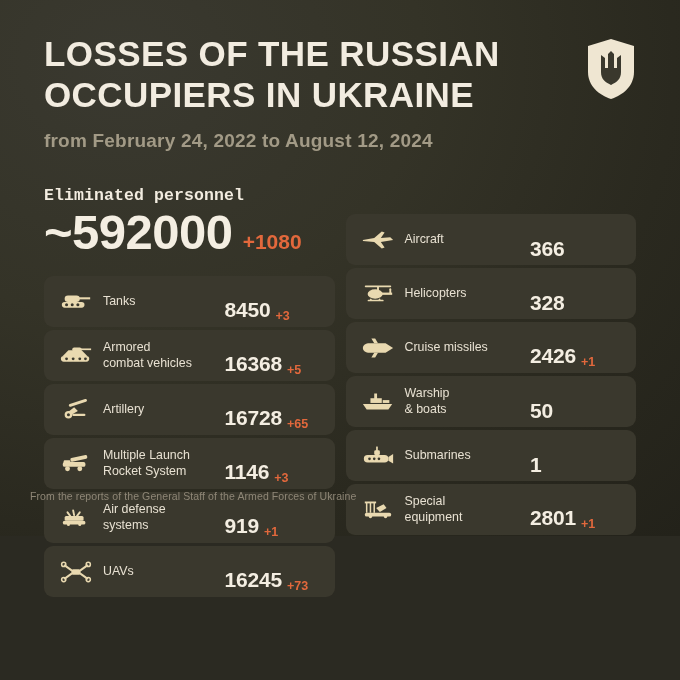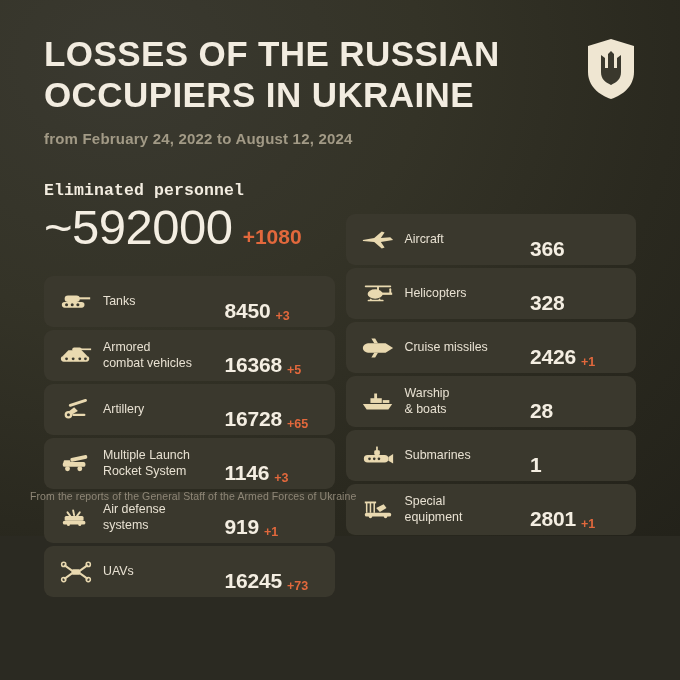--- a/index.html
+++ b/index.html
@@ -33,21 +33,21 @@
     color: #f2ece0;
     font-size: 35px;
     line-height: 1.17;
     letter-spacing: 0.4px;
     font-weight: bold;
     text-transform: uppercase;
   }
   .subtitle {
     margin-top: 14px;
     color: #a29a86;
-    font-size: 15px;
+    font-size: 19px;
     font-weight: bold;
     letter-spacing: 0.2px;
   }
   .emblem {
     margin-top: 4px;
     width: 50px;
     height: 62px;
     flex: 0 0 auto;
   }
   .personnel {
@@ -61,21 +61,21 @@
     font-family: Liberation Mono, monospace;
   }
   .personnel-row {
     margin-top: 2px;
     display: flex;
     align-items: baseline;
   }
   .personnel-value {
     color: #f4eee2;
     font-size: 49px;
-    font-weight: normal;
+    font-weight: bold;
     letter-spacing: -0.5px;
     line-height: 1.05;
   }
   .personnel-delta {
     color: #e2683c;
     font-size: 21px;
     font-weight: bold;
     margin-left: 10px;
   }
   .columns {
@@ -123,21 +123,21 @@
   .row .dlt {
     color: #e2683c;
     font-size: 12.5px;
     font-weight: bold;
     margin-left: 5px;
     align-self: flex-start;
     margin-top: 11px;
   }
   .valwrap {
     display: flex;
-    align-items: flex-end;
+    align-items: flex-start;
     min-width: 96px;
     justify-content: flex-start;
     margin-top: 18px;
   }
   .col.right .valwrap { min-width: 92px; }
   .footer {
     position: absolute;
     left: 30px;
     bottom: 34px;
     color: #8e8676;
@@ -341,21 +341,21 @@
           <svg viewBox="0 0 36 22" width="34" height="22">
             <path d="M2 13 H33 L29 19 H6 Z" fill="#e9d9b0"></path>
             <rect x="10" y="7" width="12" height="5" fill="#e9d9b0"></rect>
             <rect x="14" y="2" width="3" height="6" fill="#e9d9b0"></rect>
             <rect x="23" y="9" width="7" height="3" fill="#e9d9b0"></rect>
           </svg>
         </span>
         <span class="lbl">Warship
 &amp; boats</span>
         <span class="valwrap">
-          <span class="val">28</span>
+          <span class="val">50</span>
           <span class="dlt"></span>
         </span>
       </div>
 
       <div class="row">
         <span class="ico">
           <svg viewBox="0 0 36 22" width="34" height="22">
             <rect x="3" y="10" width="26" height="8" rx="4" fill="#e9d9b0"></rect>
             <rect x="14" y="5" width="6" height="5" rx="1.5" fill="#e9d9b0"></rect>
             <rect x="16" y="1" width="1.8" height="5" fill="#e9d9b0"></rect>

